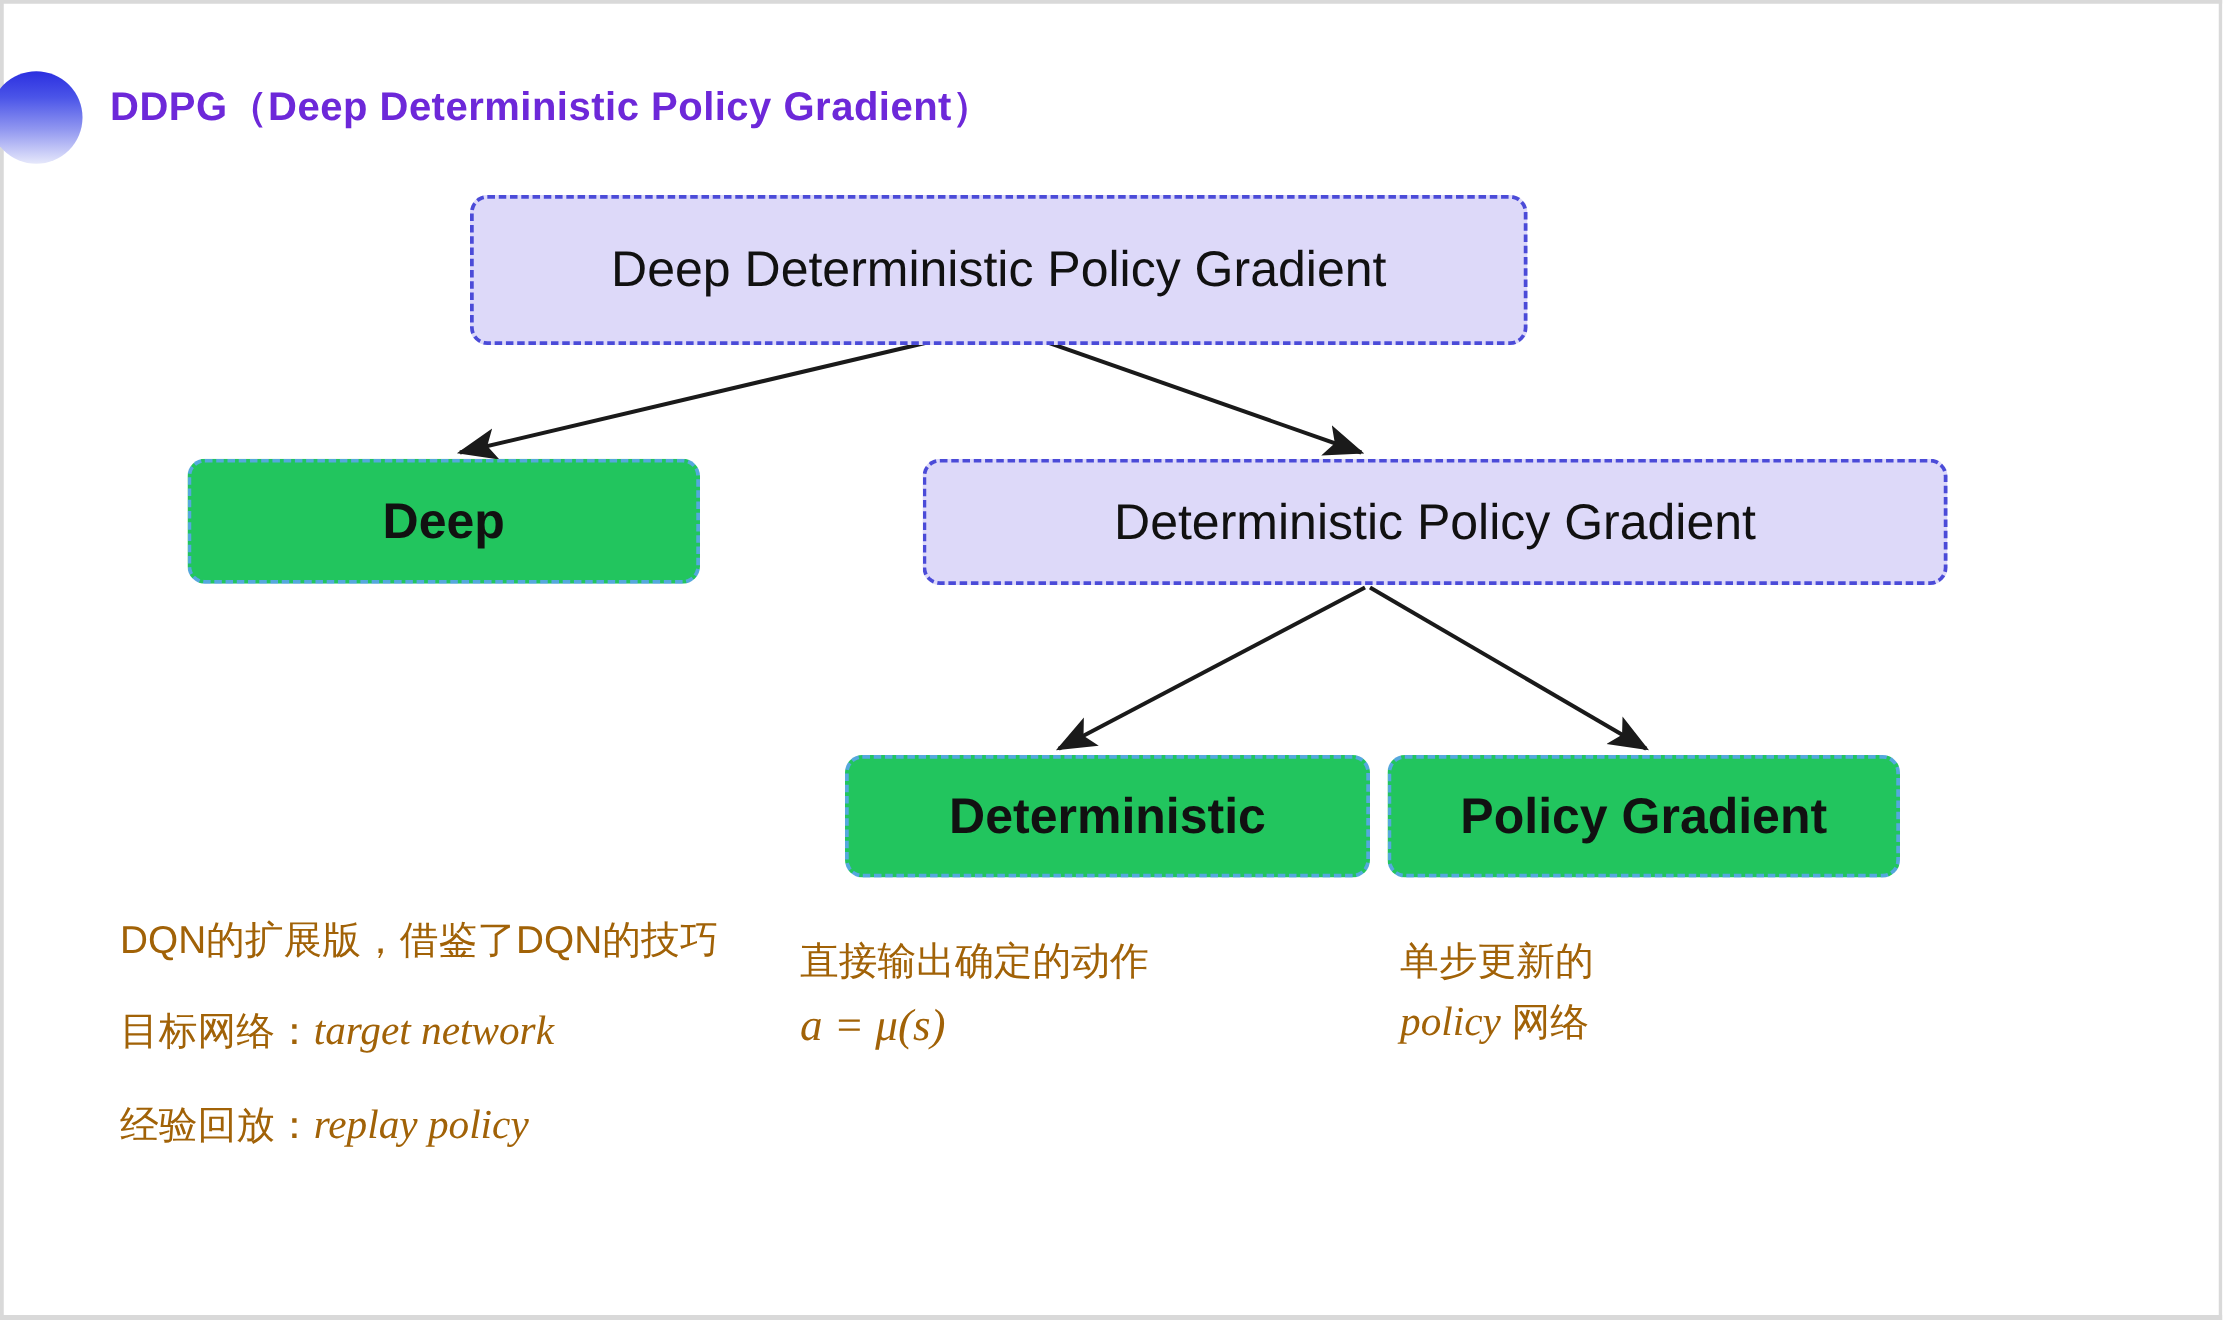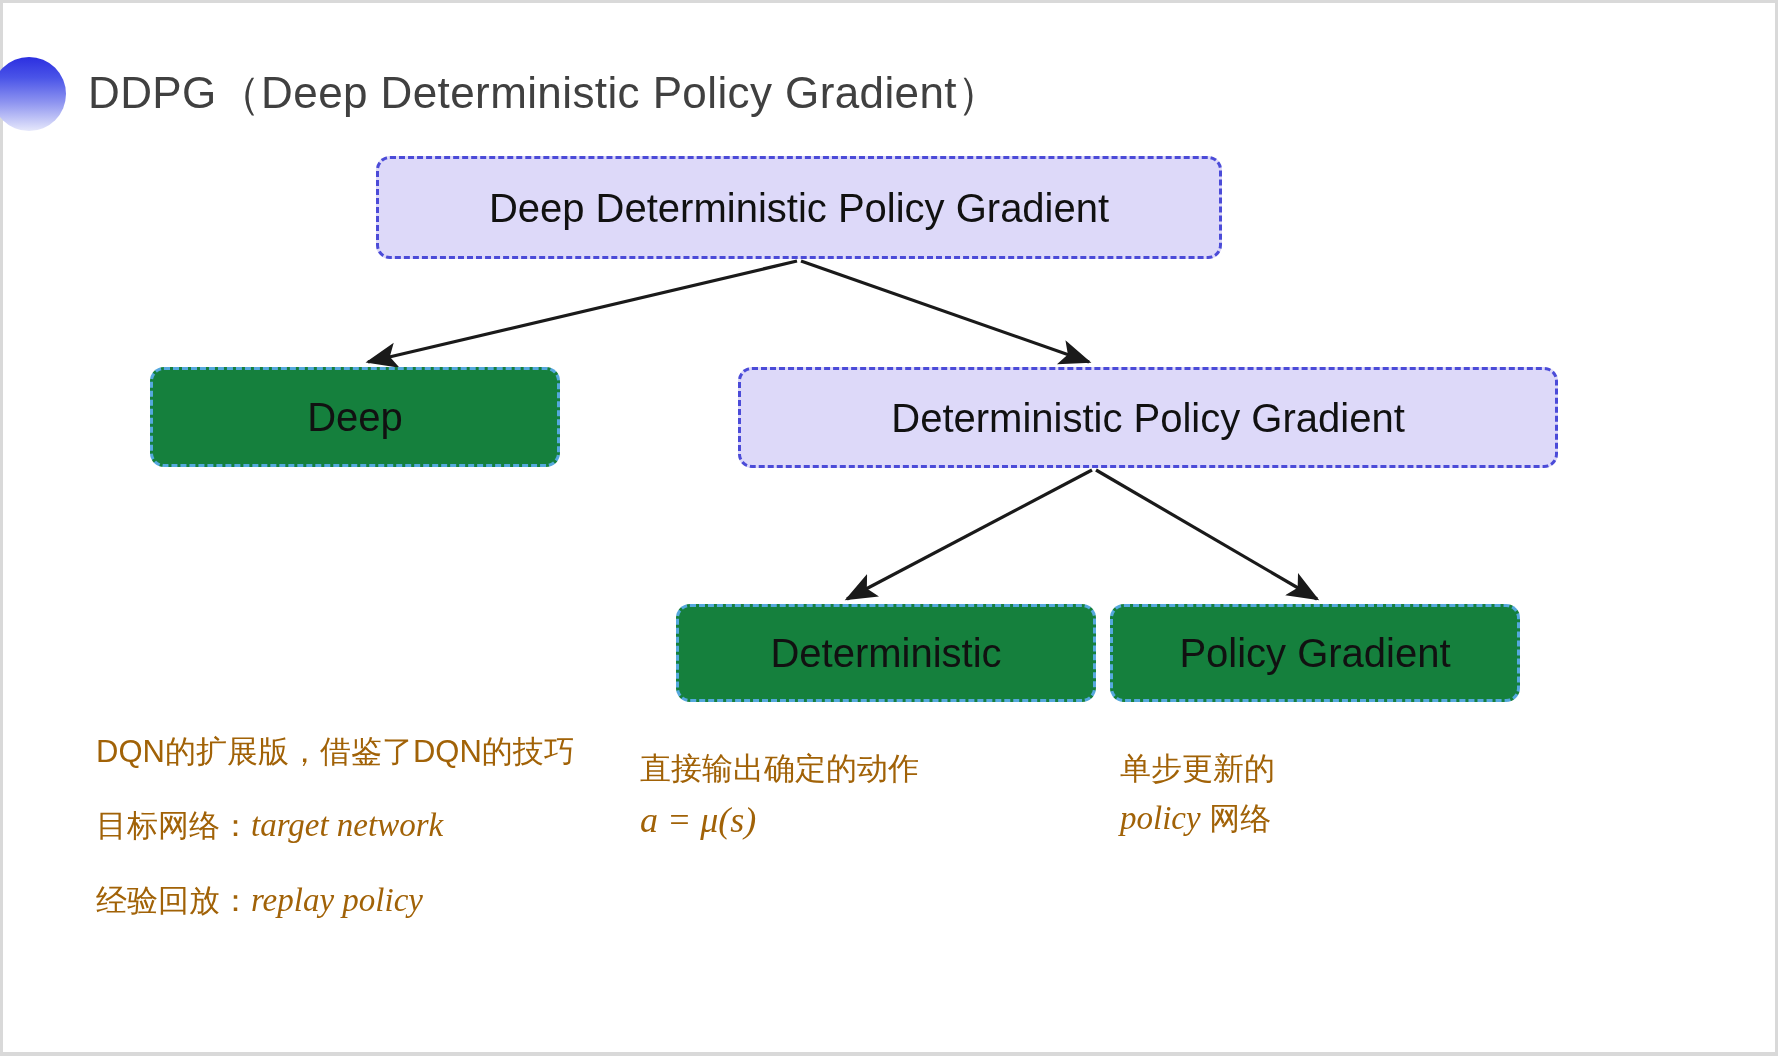--- a/index.html
+++ b/index.html
@@ -35,49 +35,50 @@
     top: 57px;
     width: 74px;
     height: 74px;
     border-radius: 50%;
     background: linear-gradient(to bottom, #2b2fe0 0%, #4a54e8 28%, #8f95f0 62%, #e6e8fb 100%);
   }
   #page-title {
     position: absolute;
     left: 88px;
     top: 64px;
-    font-size: 44px;
-    color: #404040;
+    font-size: 32px;
+    color: #6d28d9;
     letter-spacing: 0.4px;
     white-space: nowrap;
-    font-weight: 400;
+    font-weight: 700;
   }
 
   
   .node {
     position: absolute;
     box-sizing: border-box;
     display: flex;
     align-items: center;
     justify-content: center;
     border-radius: 14px;
     text-align: center;
     color: #111111;
     line-height: 1.1;
   }
   .node.purple {
     background: #ddd9f9;
     border: 3px dashed #4b4bd8;
   }
   .node.cyan {
-    background: #15803d;
+    background: #22c55e;
     border: 3px dashed #55a8dd;
+    font-weight: bold;
   }
 
-  #node-root       { left: 376px;  top: 156px; width: 846px; height: 103px; font-size: 40px; }
+  #node-root       { left: 376px;  top: 156px; width: 846px; height: 120px; font-size: 40px; }
   #node-deep       { left: 150px;  top: 367px; width: 410px; height: 100px; font-size: 40px; }
   #node-dpg        { left: 738px;  top: 367px; width: 820px; height: 101px; font-size: 40px; }
   #node-det        { left: 628px;  top: 604px; width: 420px; height: 98px;  font-size: 40px; margin-left: 48px; }
   #node-pg         { left: 1110px; top: 604px; width: 410px; height: 98px;  font-size: 40px; }
 
   
   #arrow-layer {
     position: absolute;
     left: 0;
     top: 0;

